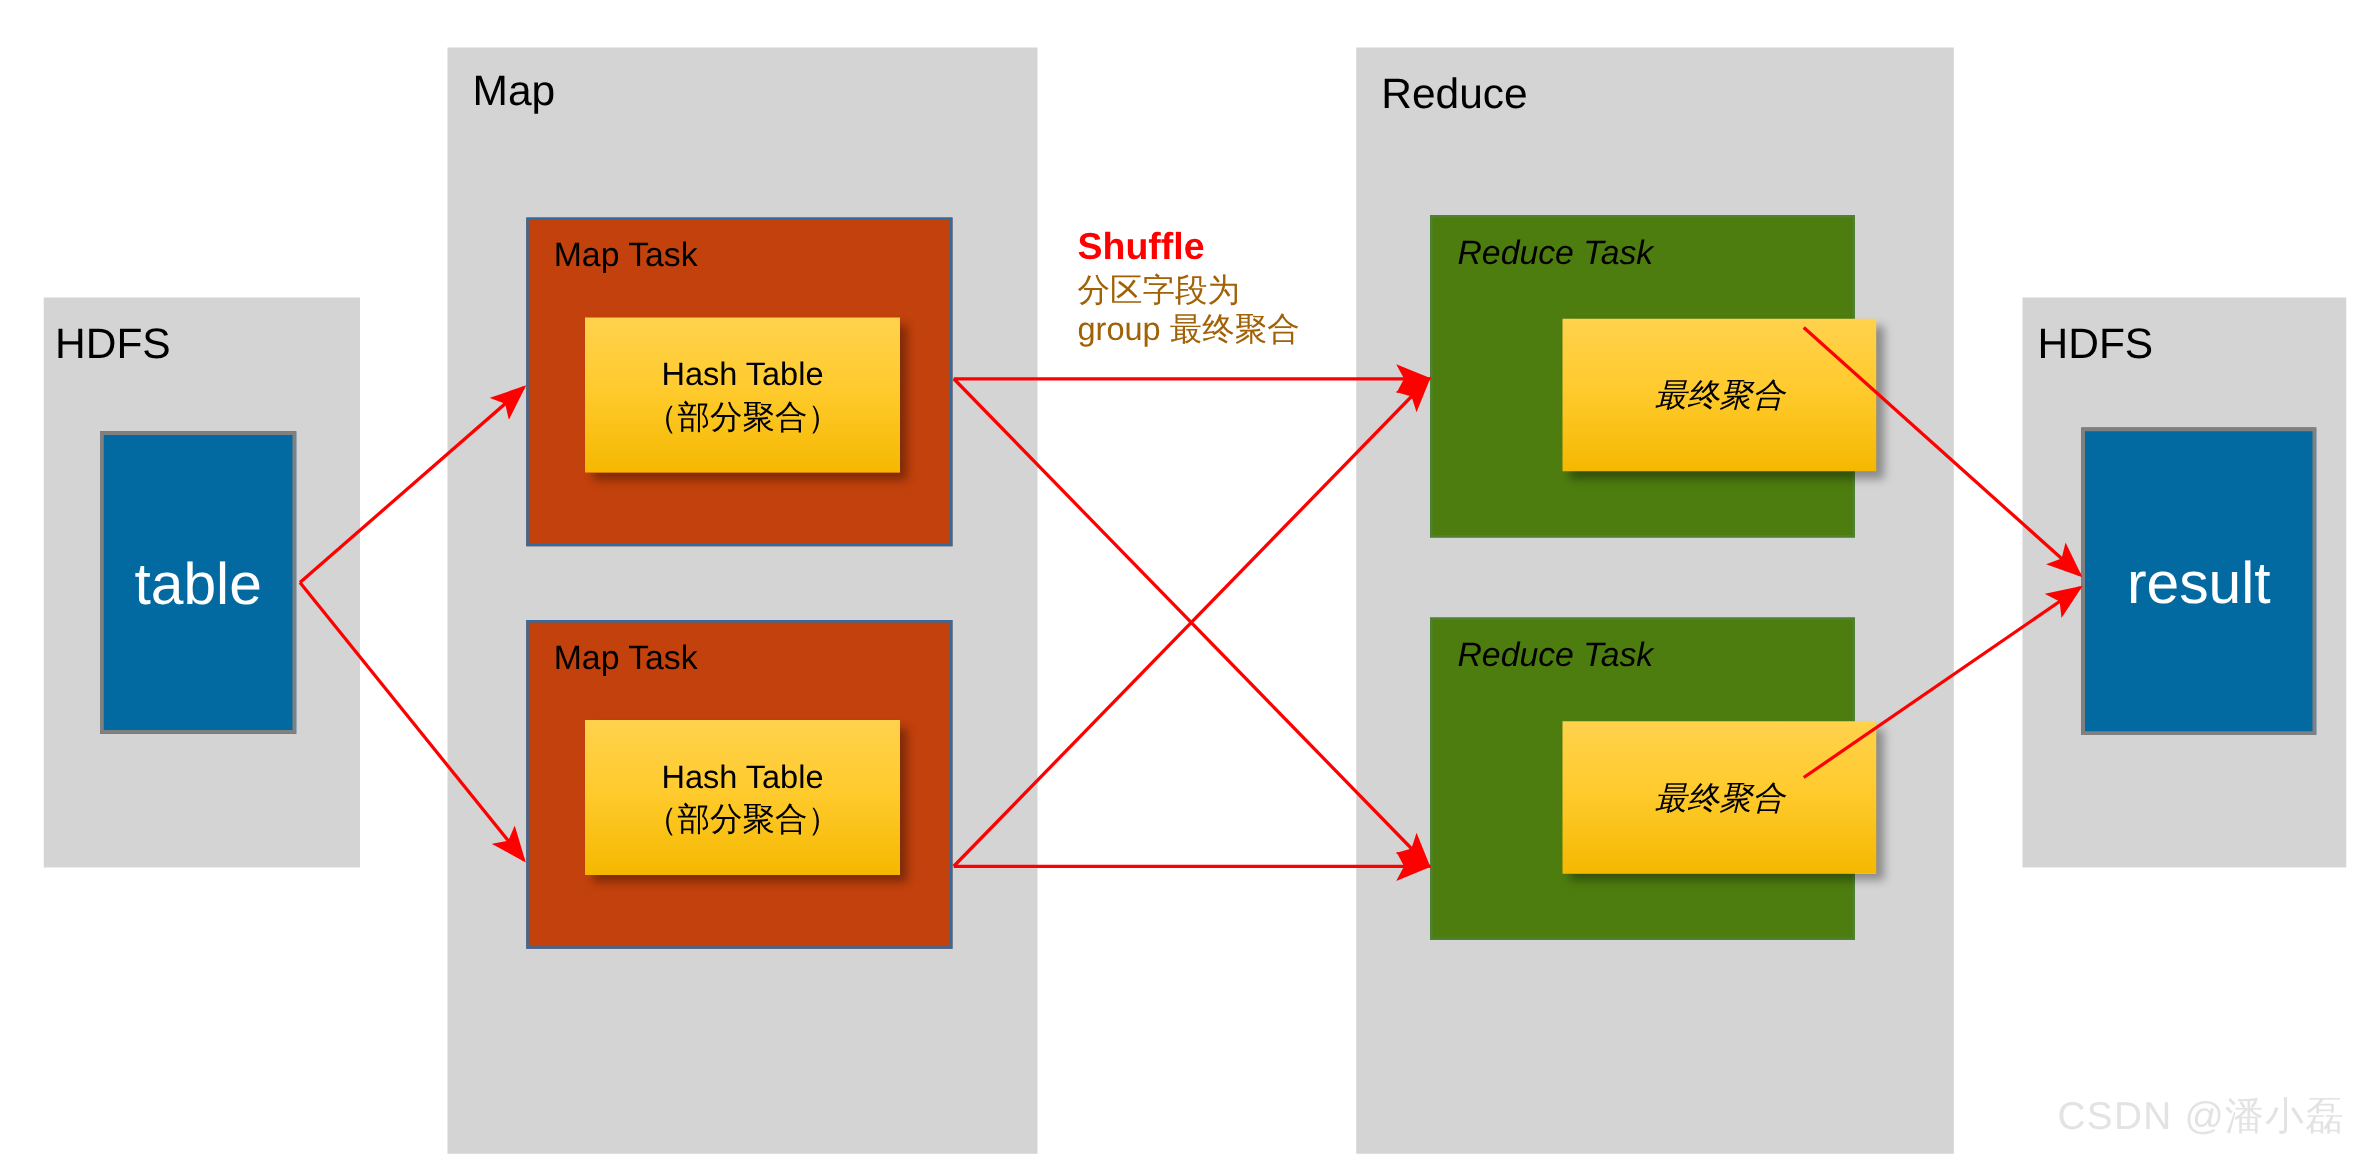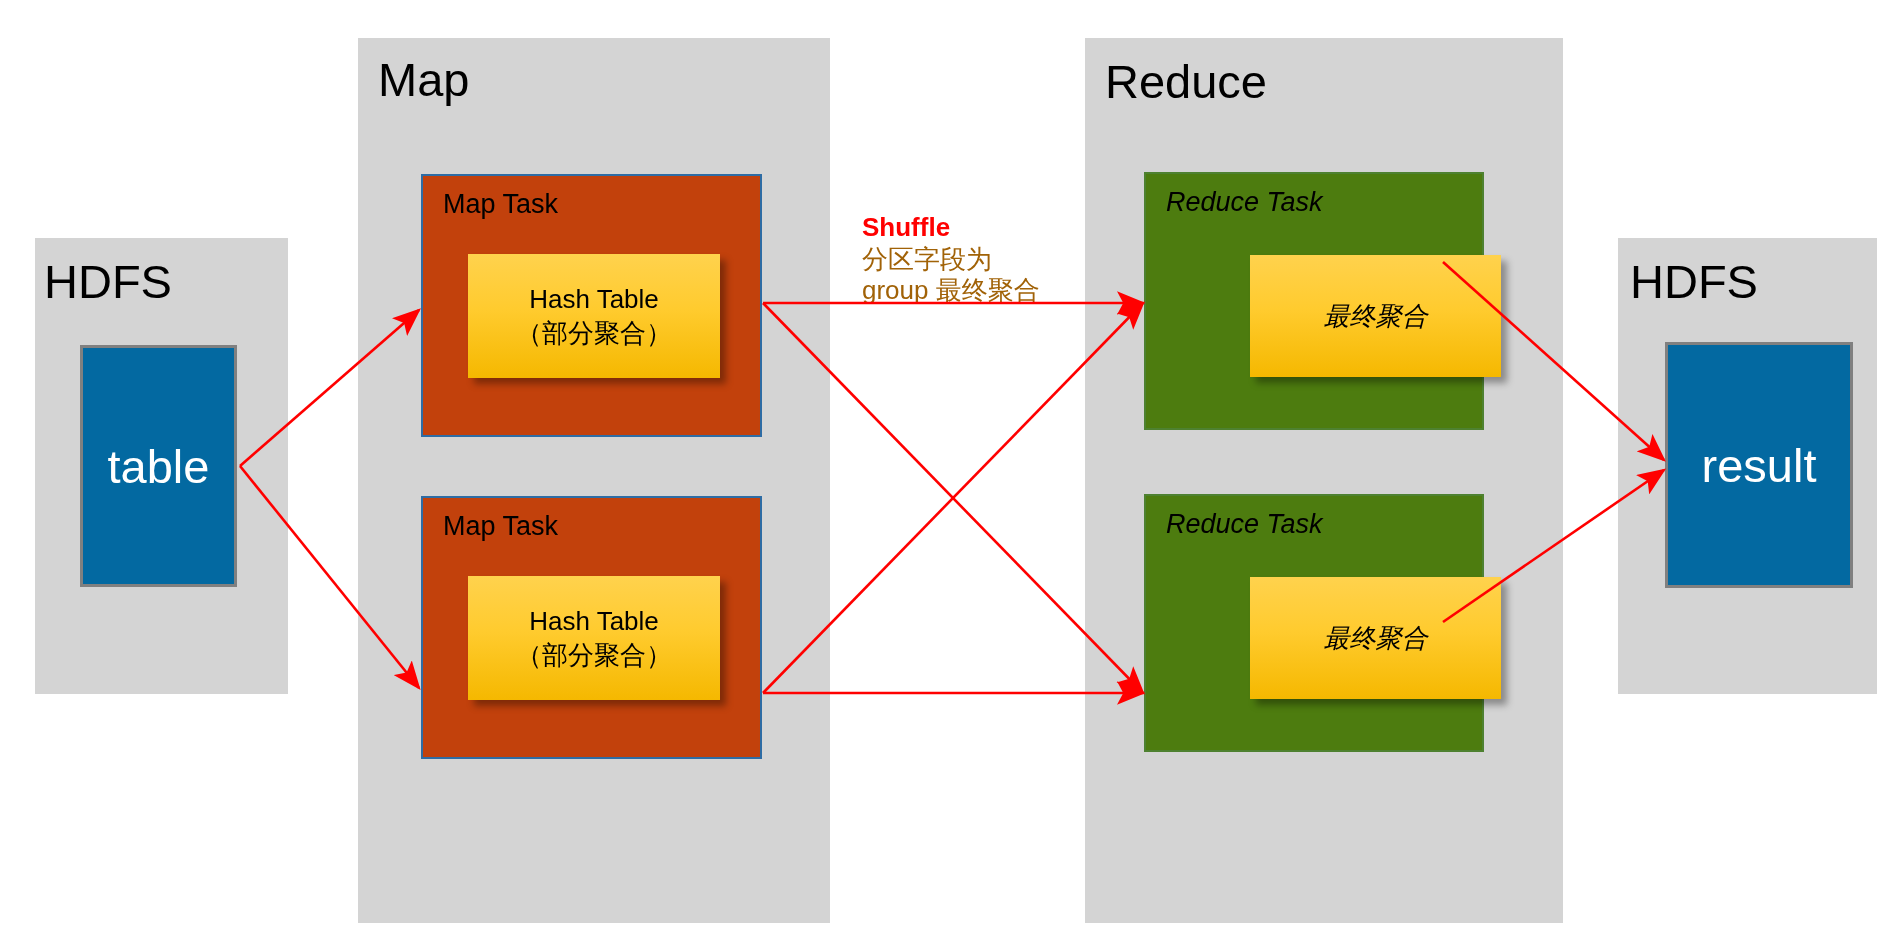--- a/index.html
+++ b/index.html
@@ -17,21 +17,21 @@
   }
 
   
   .panel {
     position: absolute;
     background: #d4d4d4;
     box-sizing: border-box;
   }
   .panel-title {
     position: absolute;
-    font-size: 47px;
+    font-size: 34px;
     line-height: 1;
     color: #000000;
     white-space: nowrap;
   }
 
   
   .store-box {
     position: absolute;
     background: #0369a1;
     border: 3px solid #808080;
@@ -89,25 +89,24 @@
     white-space: nowrap;
   }
 
   
   .shuffle-block {
     position: absolute;
     line-height: 1.22;
     white-space: nowrap;
   }
   .shuffle-title {
-    font-size: 26px;
+    font-size: 30px;
     font-weight: bold;
     color: #ff0000;
     display: block;
-    margin-top: 32px;
   }
   .shuffle-sub {
     font-size: 26px;
     color: #a16207;
     display: block;
   }
 
   
   #arrows {
     position: absolute;
@@ -209,14 +208,15 @@
 
     <line x1="763" y1="693" x2="1143" y2="303" stroke="#ff0000" stroke-width="2.6" marker-end="url(#ah)"></line>
 
     <line x1="763" y1="693" x2="1143" y2="693" stroke="#ff0000" stroke-width="2.6" marker-end="url(#ah)"></line>
 
     <line x1="1443" y1="262" x2="1664" y2="460" stroke="#ff0000" stroke-width="2.6" marker-end="url(#ah)"></line>
 
     <line x1="1443" y1="622" x2="1664" y2="470" stroke="#ff0000" stroke-width="2.6" marker-end="url(#ah)"></line>
   </svg>
 
+  <div class="watermark">CSDN @潘小磊</div>
 
 </div>
 
 </body></html>

